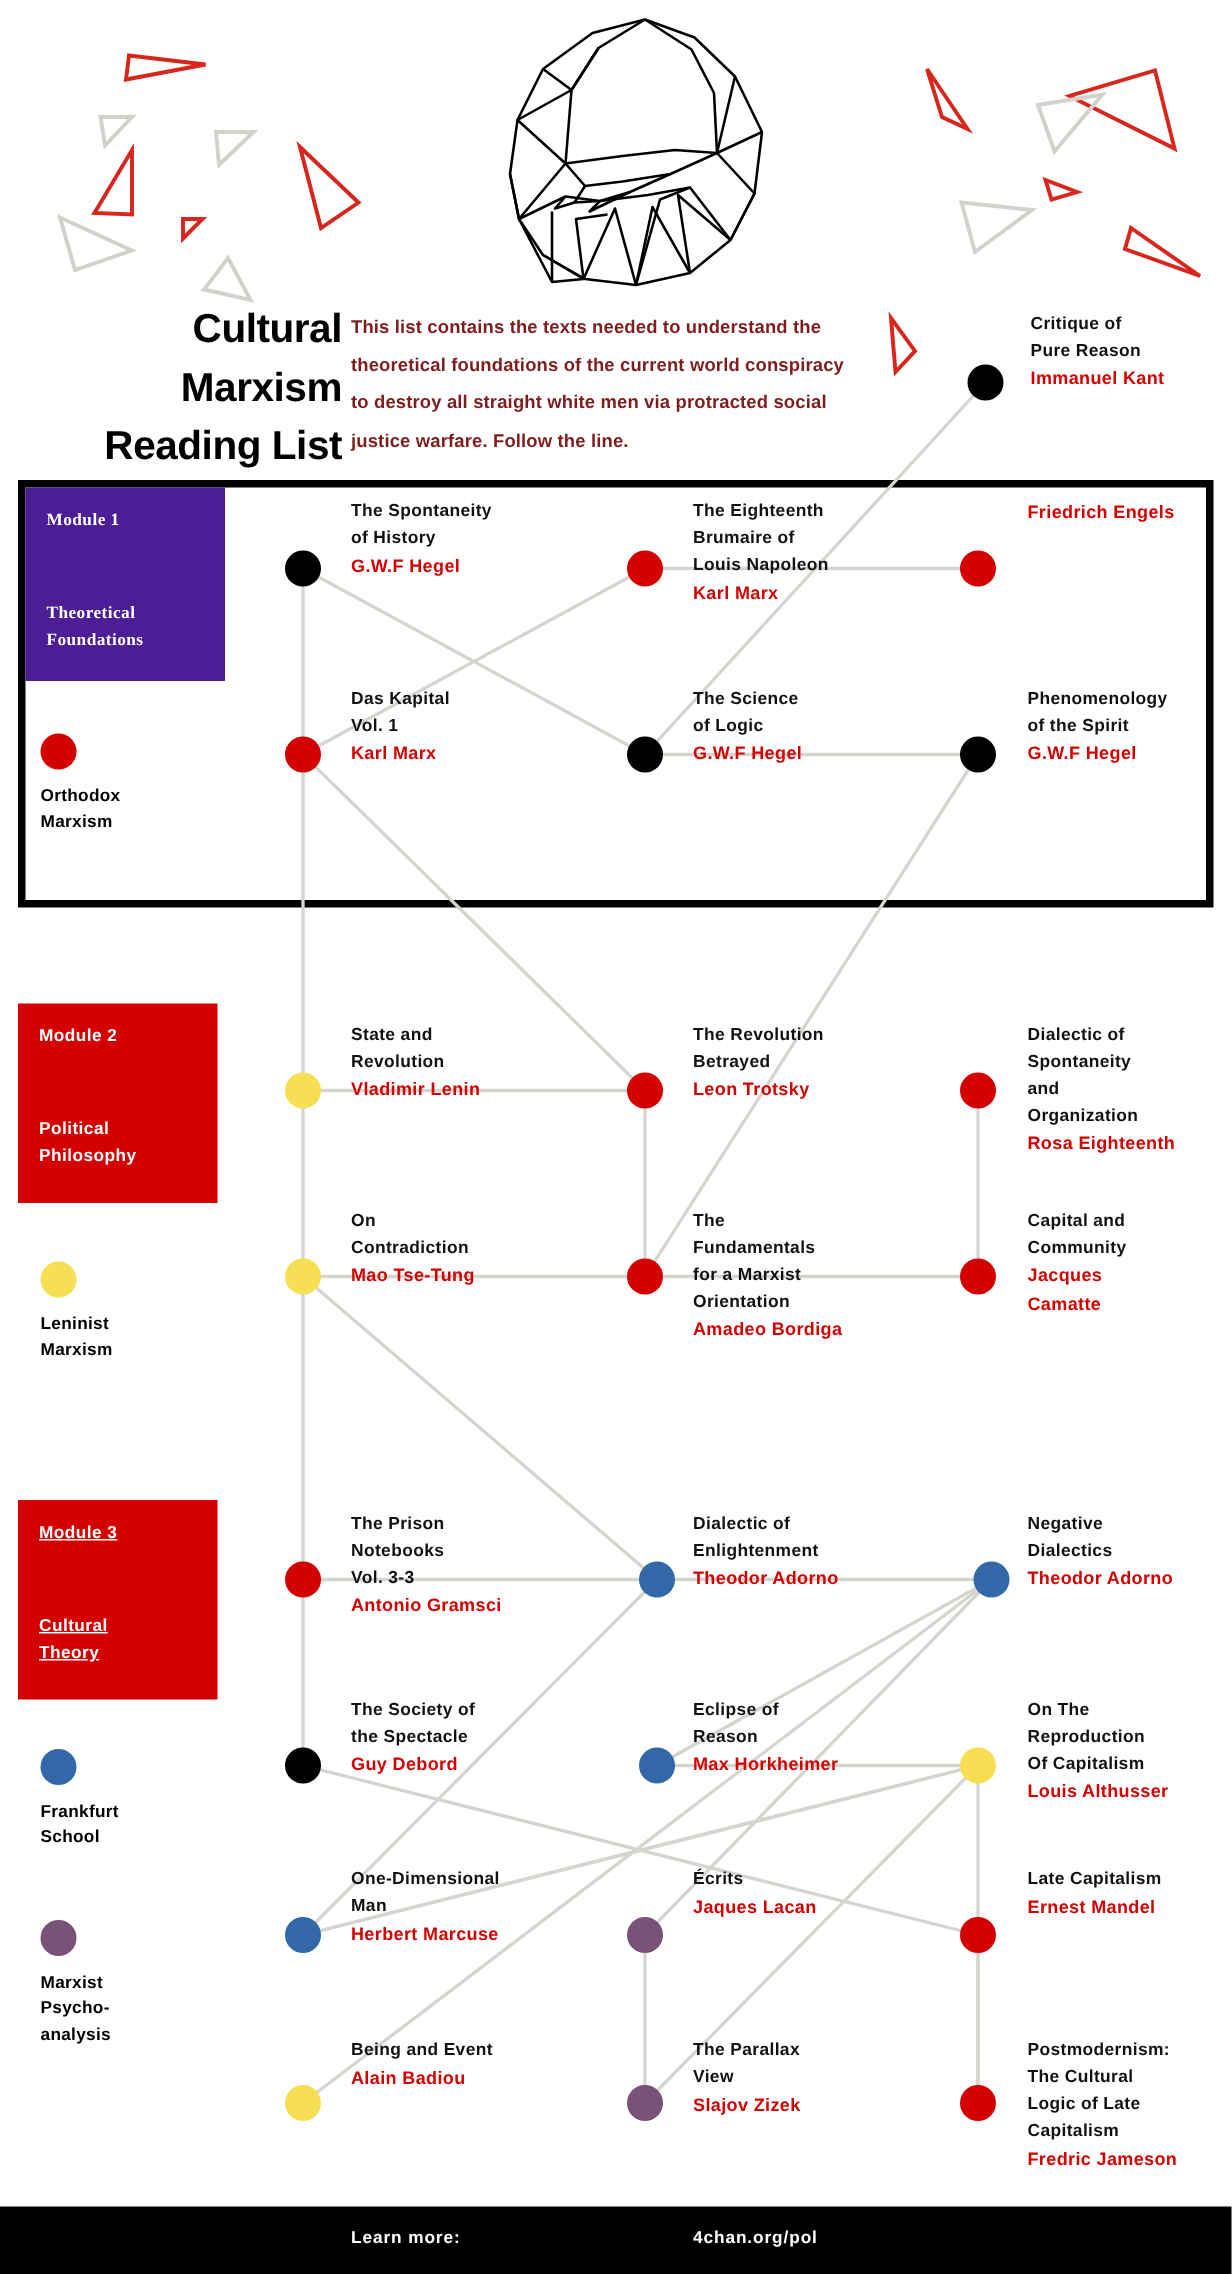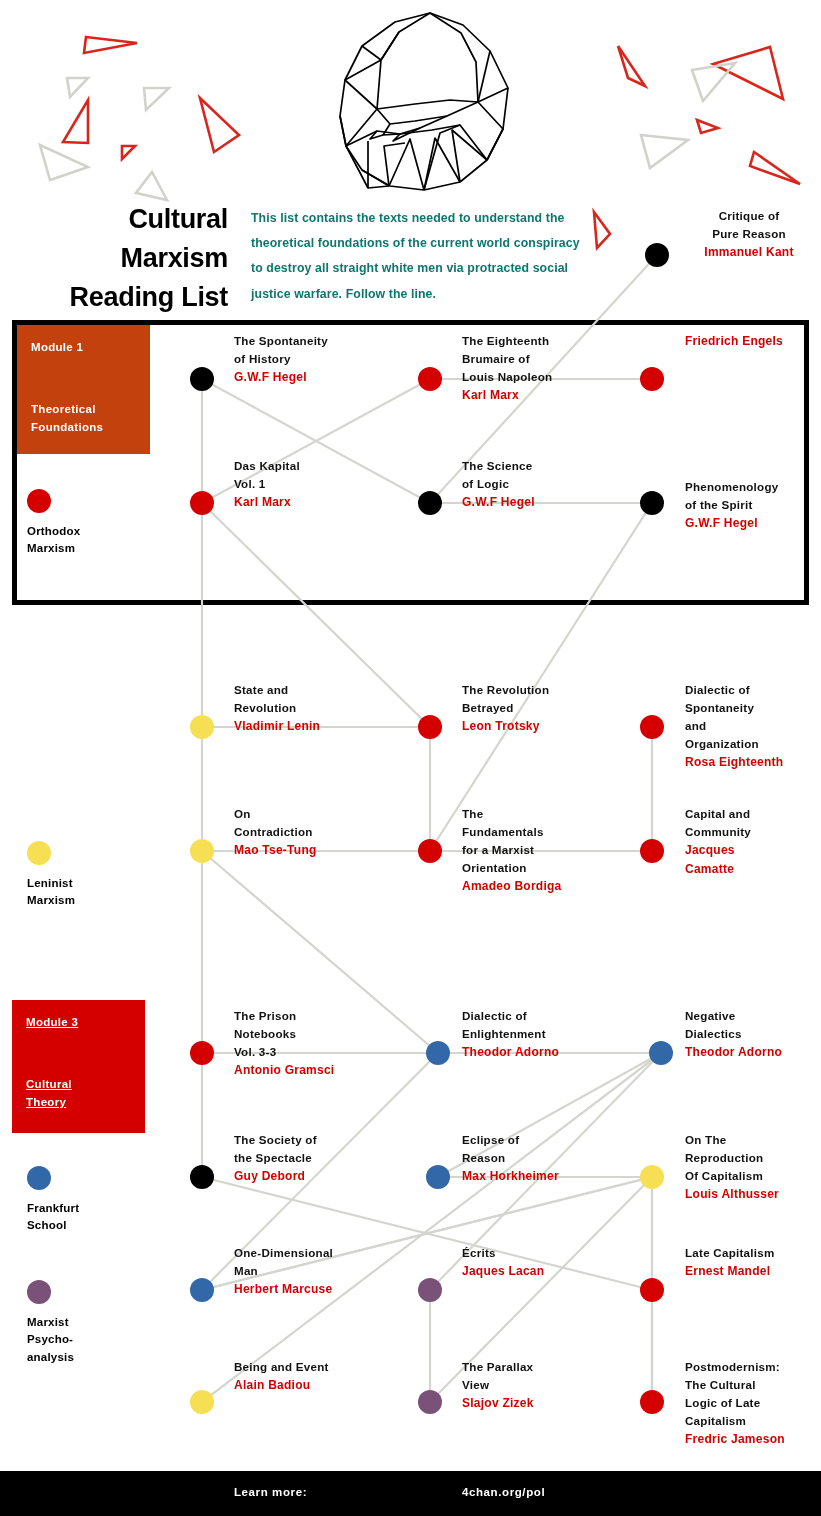--- a/index.html
+++ b/index.html
@@ -47,22 +47,21 @@
     text-align: right;
   }
   .blurb {
     position: absolute;
     left: 234px; top: 206px;
     width: 340px;
     font-size: 12.3px;
     font-weight: bold;
     line-height: 2.05;
     letter-spacing: 0.1px;
-    color: #0f766e;
-    margin-left: 17px;
+    color: #7f1d1d;
   }
   
   .module1-box {
     position: absolute;
     left: 12px; top: 320px;
     width: 797px; height: 285px;
     border: 5px solid #000;
     background: transparent;
   }
   
@@ -257,24 +256,29 @@
         <circle cx="652" cy="1177" r="12" fill="#f7df53" style="pointer-events: auto;"></circle>
         <circle cx="202" cy="1290" r="12" fill="#3268a8" style="pointer-events: auto;"></circle>
         <circle cx="430" cy="1290" r="12" fill="#7a5178" style="pointer-events: auto;"></circle>
         <circle cx="652" cy="1290" r="12" fill="#d40000" style="pointer-events: auto;"></circle>
         <circle cx="202" cy="1402" r="12" fill="#f7df53" style="pointer-events: auto;"></circle>
         <circle cx="430" cy="1402" r="12" fill="#7a5178" style="pointer-events: auto;"></circle>
         <circle cx="652" cy="1402" r="12" fill="#d40000" style="pointer-events: auto;"></circle>
       </g>
   </svg>
 
-  <div class="module-chip" id="chip-1" style="background: #c2410c;">
+  <div class="module-chip" id="chip-1" style="background: #4c1d95; font-family: Liberation Serif, serif;">
     <div>Module 1</div>
     <div class="chip-sub" style="white-space:pre-line">Theoretical
 Foundations</div>
+  </div>
+  <div class="module-chip" id="chip-2" style="background: rgb(212, 0, 0);">
+    <div>Module 2</div>
+    <div class="chip-sub" style="white-space:pre-line">Political
+Philosophy</div>
   </div>
   <div class="module-chip" id="chip-3" style="background: rgb(212, 0, 0);">
     <div>Module 3</div>
     <div class="chip-sub" style="white-space:pre-line">Cultural
 Theory</div>
   </div>
 
   <div class="legend-item" id="leg-0">
     <span class="legend-dot" style="background: rgb(212, 0, 0);"></span>
     <div class="legend-label" style="white-space:pre-line">Orthodox
@@ -291,21 +295,21 @@
 School</div>
   </div>
   <div class="legend-item" id="leg-3">
     <span class="legend-dot" style="background: rgb(122, 81, 120);"></span>
     <div class="legend-label" style="white-space:pre-line">Marxist
 Psycho-
 analysis</div>
   </div>
 
   <div id="book-layer">
-      <div class="book" style="left: 687px; top: 207px; text-align: center;">
+      <div class="book" style="left: 687px; top: 207px;">
         <div class="book-title">Critique of
 Pure Reason</div>
         <div class="book-author">Immanuel Kant</div>
       </div>
       <div class="book" style="left: 234px; top: 332px;">
         <div class="book-title">The Spontaneity
 of History</div>
         <div class="book-author">G.W.F Hegel</div>
       </div>
       <div class="book" style="left: 462px; top: 332px;">
@@ -320,21 +324,21 @@
       <div class="book" style="left: 234px; top: 457px;">
         <div class="book-title">Das Kapital
 Vol. 1</div>
         <div class="book-author">Karl Marx</div>
       </div>
       <div class="book" style="left: 462px; top: 457px;">
         <div class="book-title">The Science
 of Logic</div>
         <div class="book-author">G.W.F Hegel</div>
       </div>
-      <div class="book" style="left: 685px; top: 478px;">
+      <div class="book" style="left: 685px; top: 457px;">
         <div class="book-title">Phenomenology
 of the Spirit</div>
         <div class="book-author">G.W.F Hegel</div>
       </div>
       <div class="book" style="left: 234px; top: 681px;">
         <div class="book-title">State and
 Revolution</div>
         <div class="book-author">Vladimir Lenin</div>
       </div>
       <div class="book" style="left: 462px; top: 681px;">

